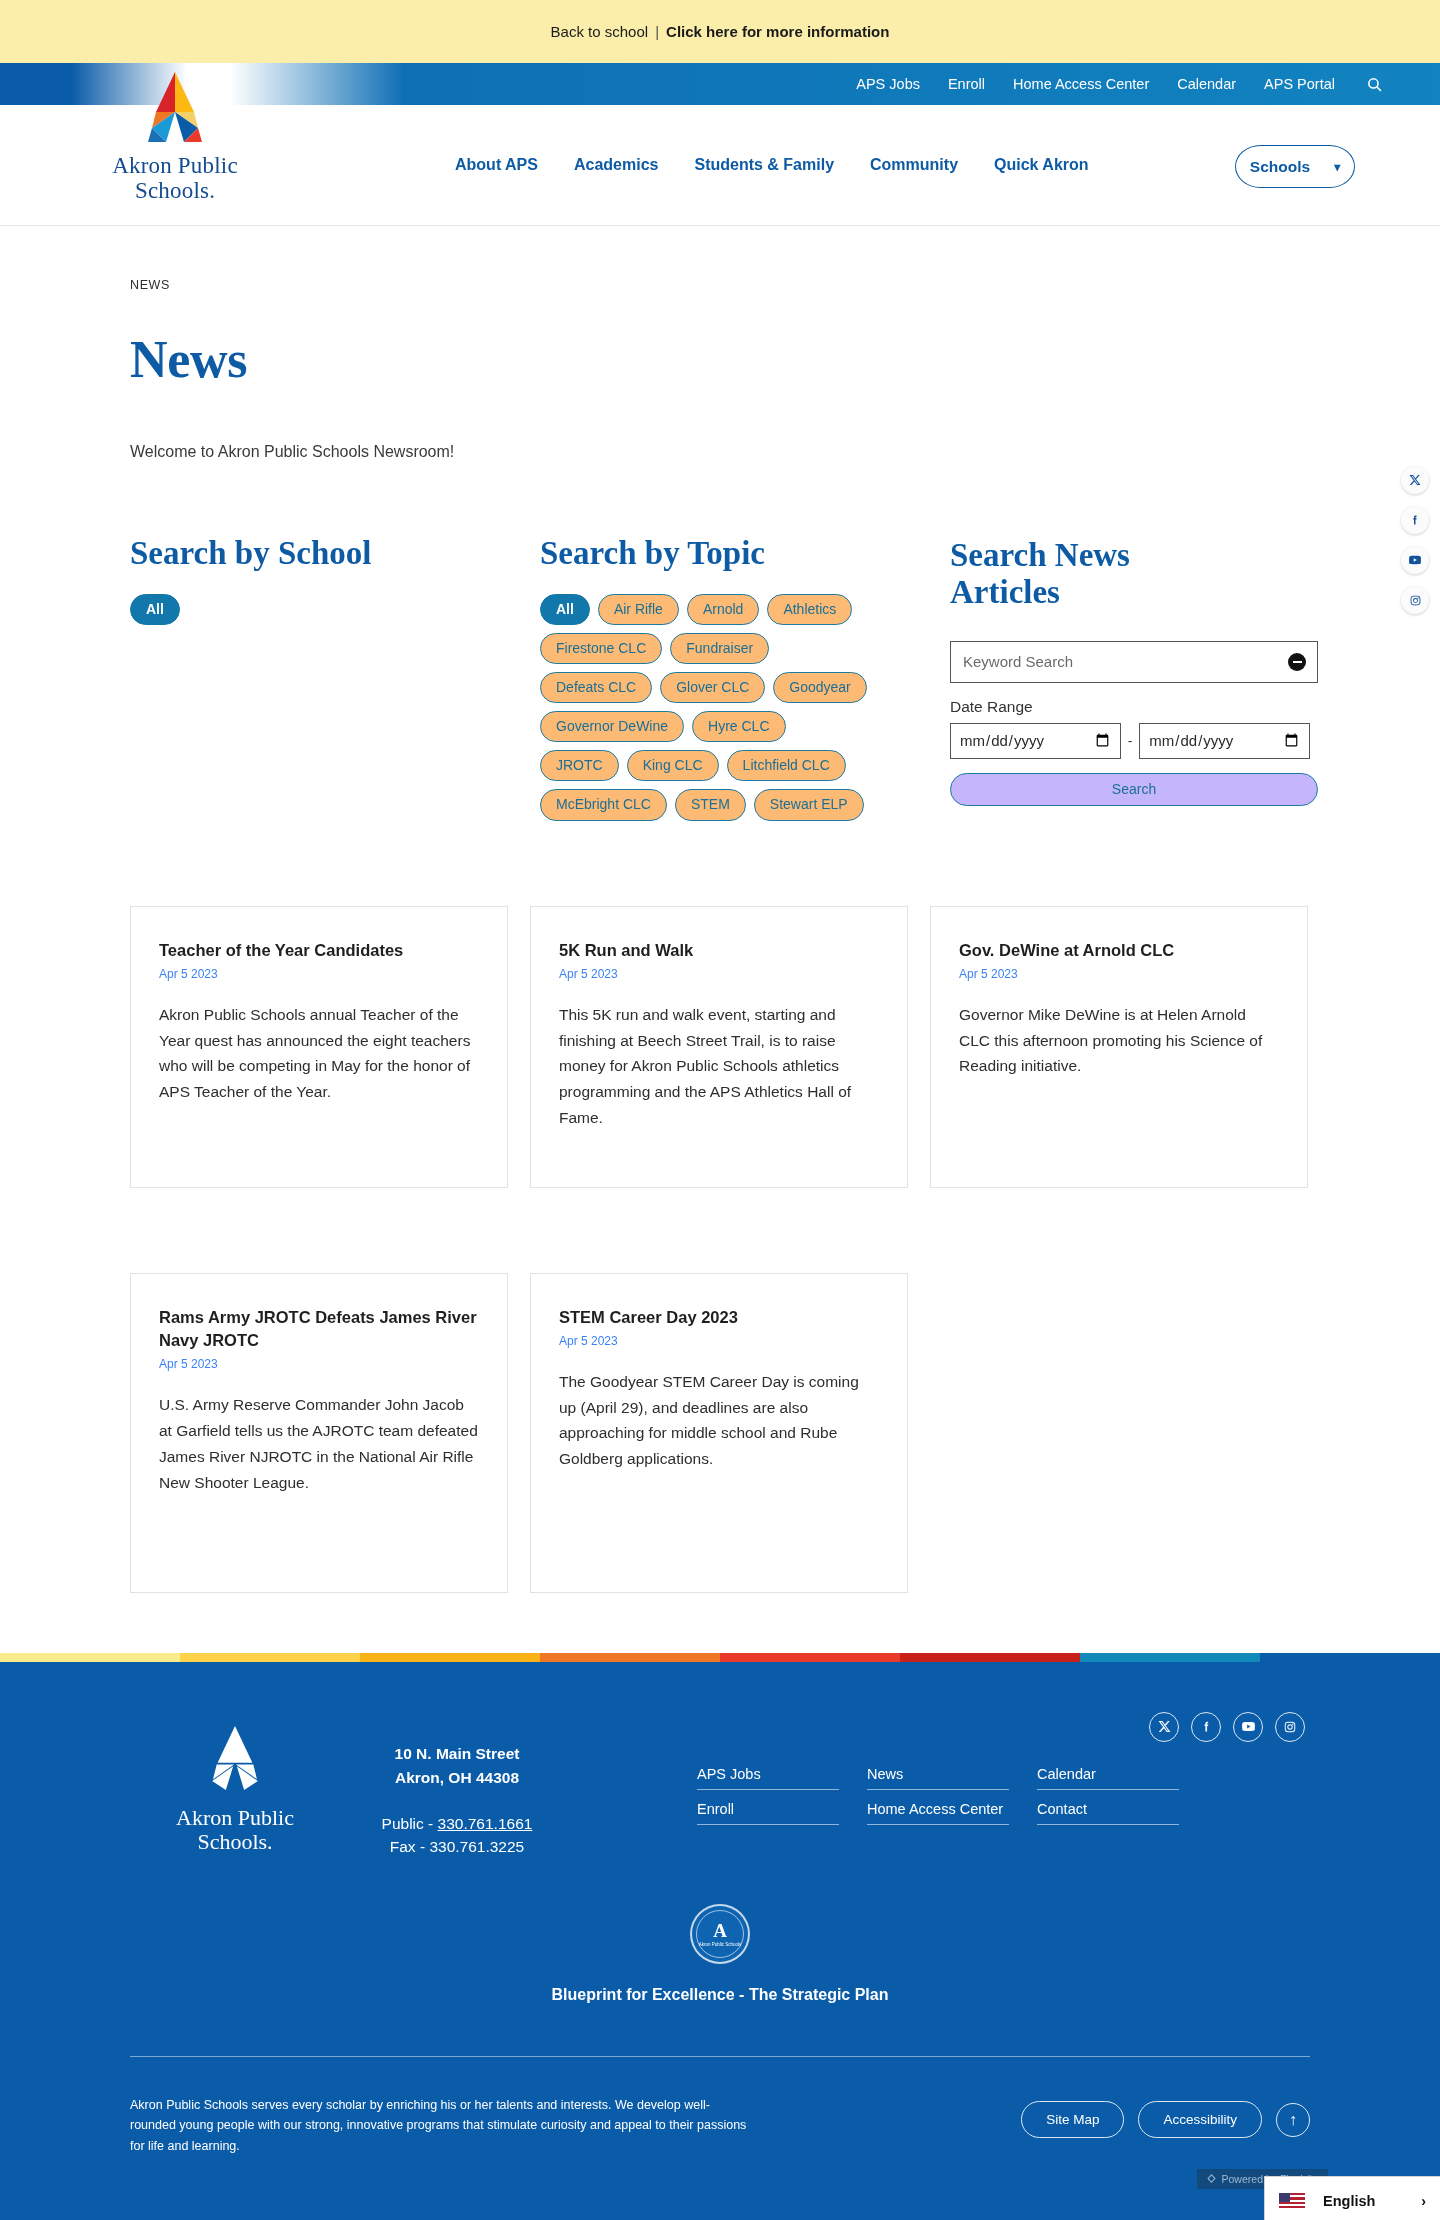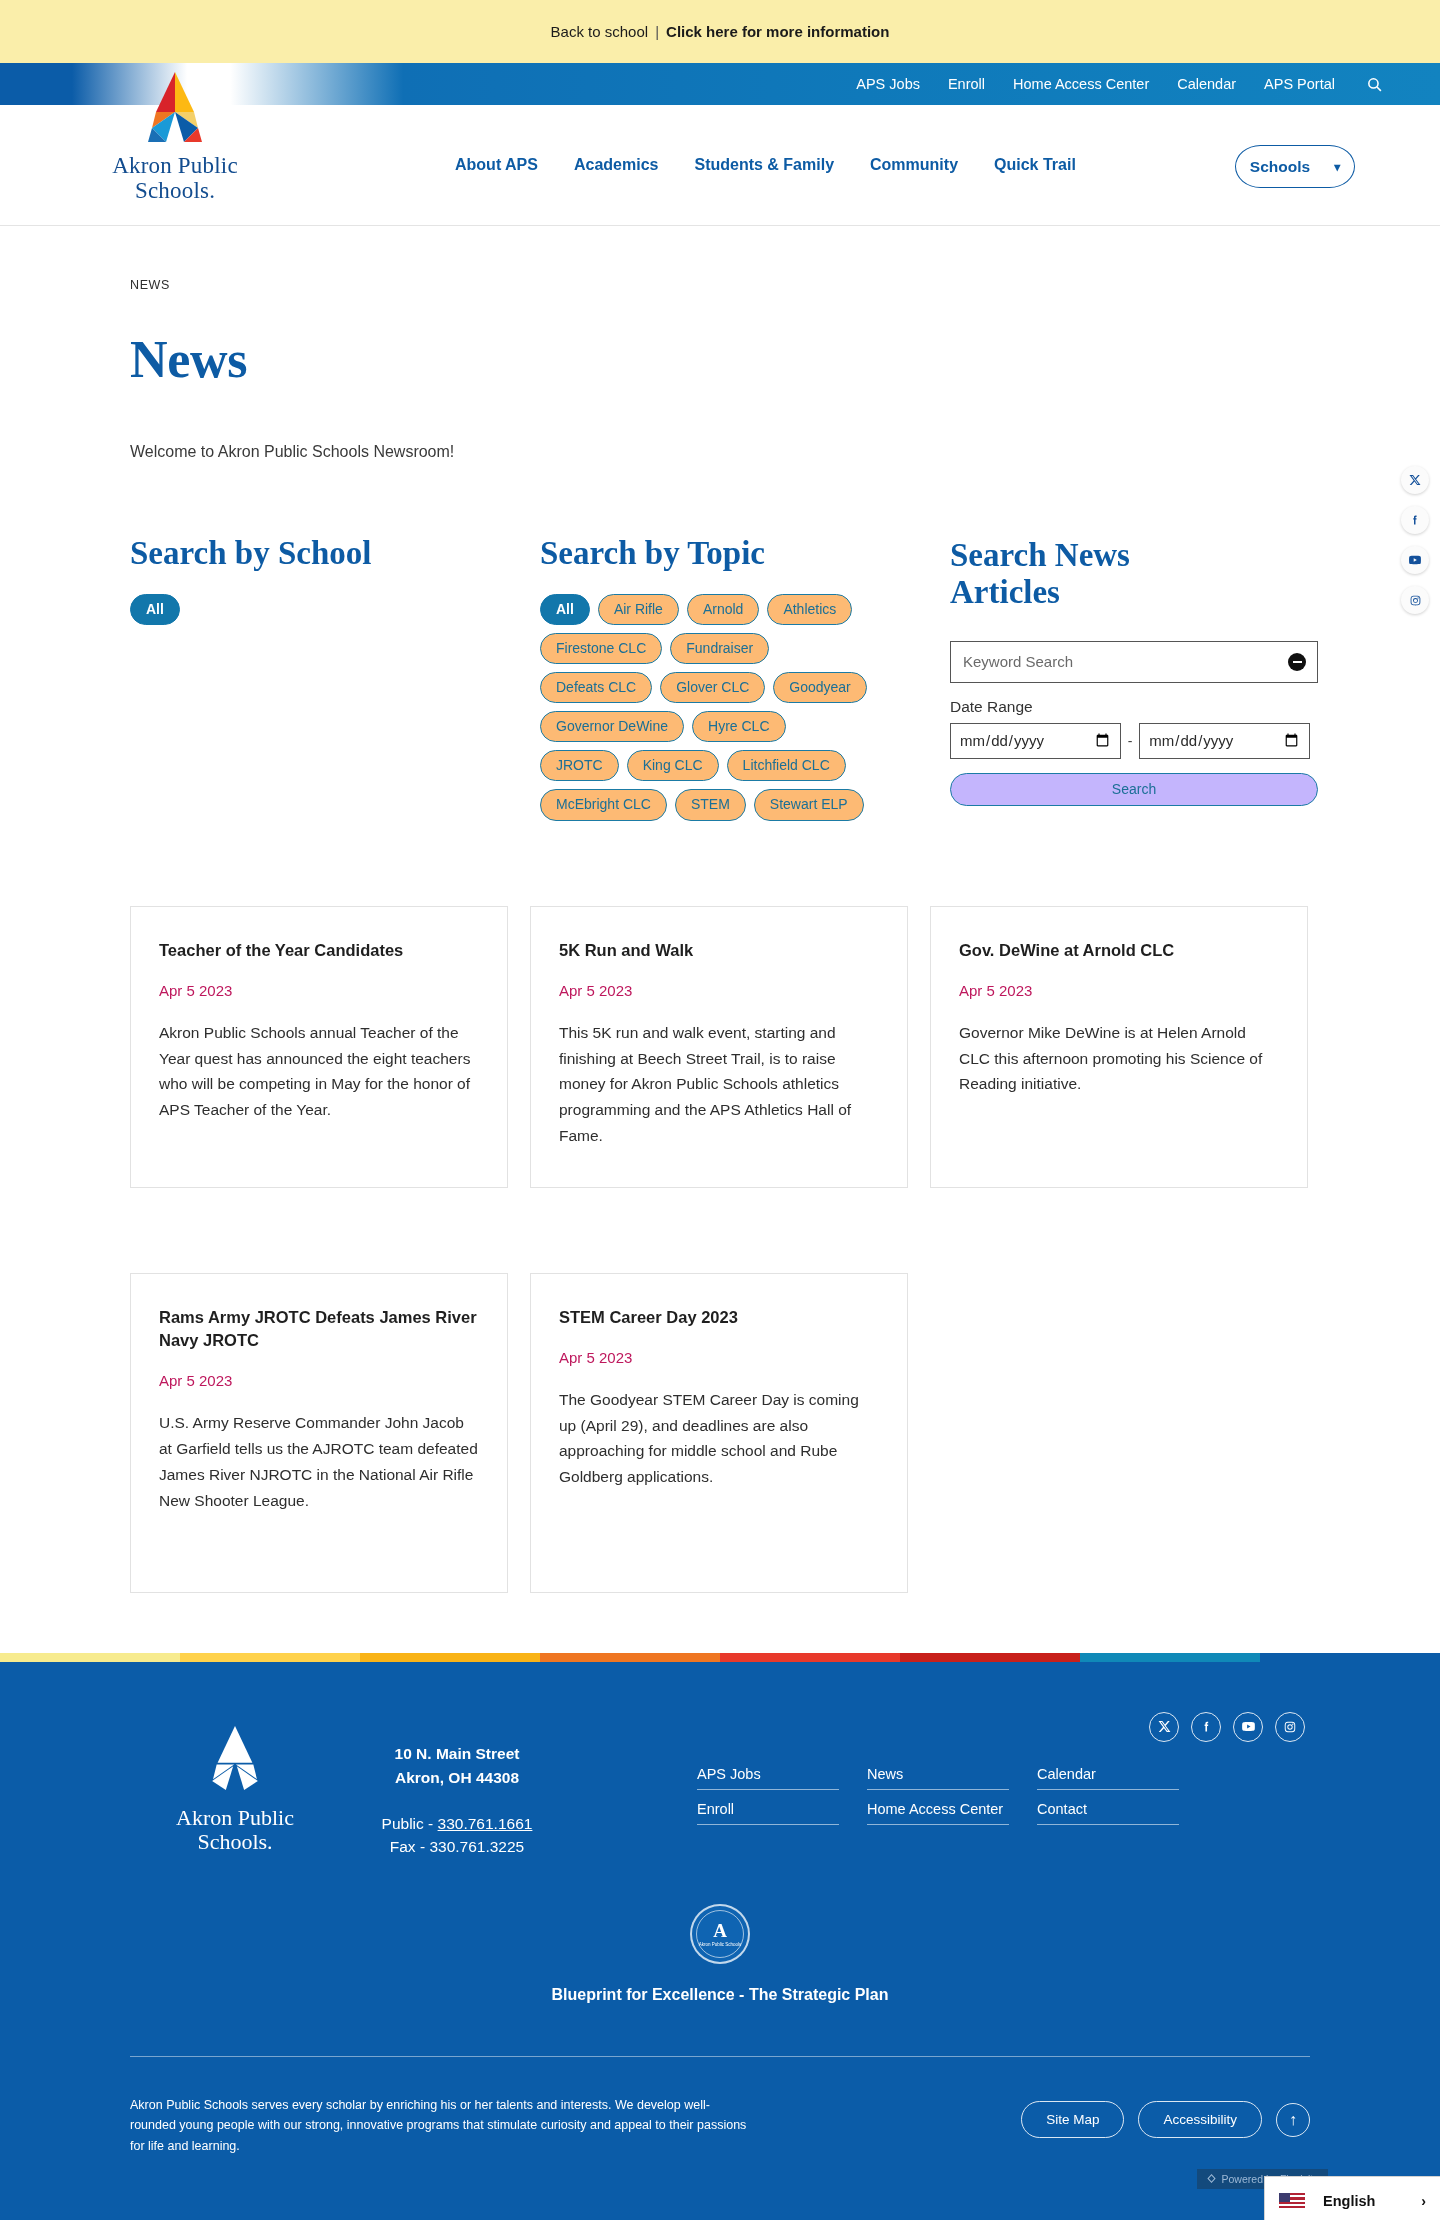--- a/index.html
+++ b/index.html
@@ -241,23 +241,23 @@
   }
   .card-row2 .card { min-height: 320px; }
   .card-row1 .card { min-height: 282px; }
   .card h3 {
     font-size: 16.5px;
     color: #1f1f1f;
     font-weight: bold;
     line-height: 1.42;
   }
   .card .date {
-    margin-top: 20px;
-    font-size: 15px;
-    color: #be185d;
+    margin-top: 5px;
+    font-size: 12px;
+    color: #3b82f6;
   }
   .card p {
     margin-top: 21px;
     font-size: 15.5px;
     line-height: 1.66;
     color: #2e2e2e;
   }
   .card-empty { border: none; background: transparent; }
 
   
@@ -437,21 +437,21 @@
       <div>Akron Public</div>
       <div>Schools.</div>
     </div>
   </div>
 
   <nav class="main-nav">
     <a href="#">About APS</a>
     <a href="#">Academics</a>
     <a href="#">Students &amp; Family</a>
     <a href="#">Community</a>
-    <a href="#">Quick Trail</a>
+    <a href="#">Quick Akron</a>
   </nav>
 
   <button class="schools-btn">
     <span>Schools</span>
     <span class="chev">▾</span>
   </button>
 </div>
 
 <div class="page">
 

